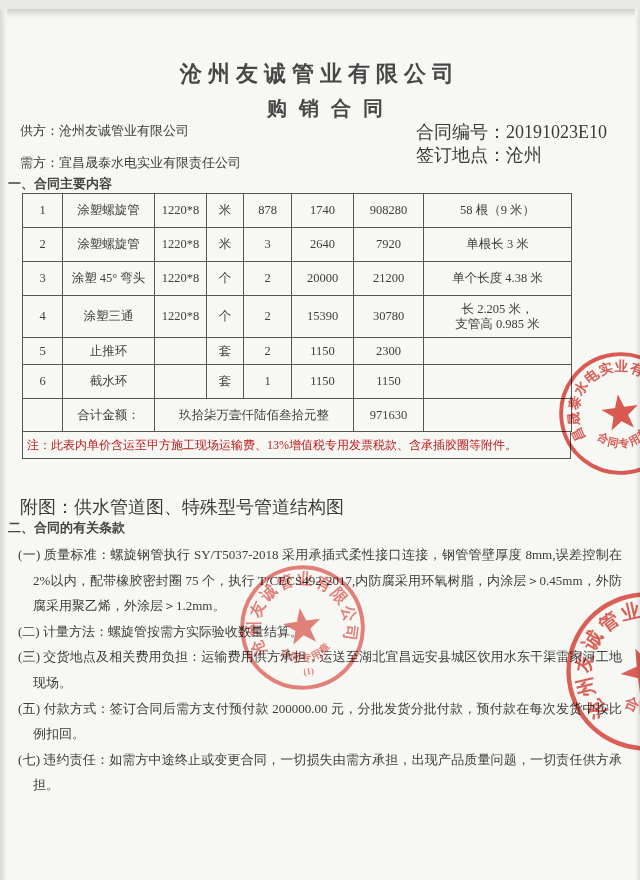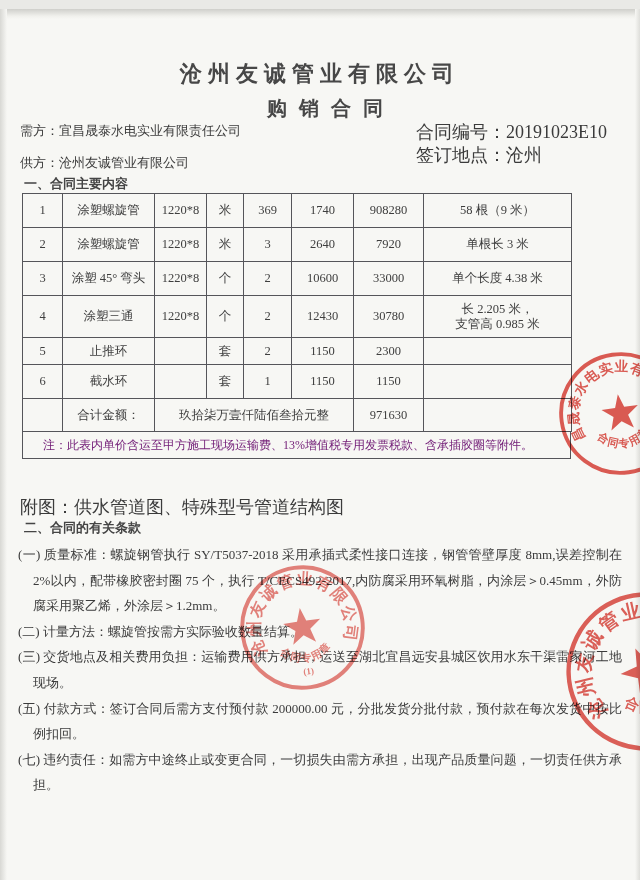--- a/index.html
+++ b/index.html
@@ -17,35 +17,35 @@
     background:linear-gradient(270deg,#dededa,#f7f7f4);}
 
   .company-title{position:absolute;top:50px;left:0;width:100%;text-align:center;
     font-size:22px;font-weight:bold;letter-spacing:6px;color:#474747;}
   .doc-title{position:absolute;top:86px;left:11px;width:100%;text-align:center;
     font-size:20px;font-weight:bold;letter-spacing:12px;color:#474747;}
 
   .meta-left{position:absolute;left:20px;top:114px;font-size:13px;line-height:16px;}
   .meta-left .row{margin-bottom:16px;}
   .meta-right{position:absolute;left:416px;top:112px;font-size:18px;line-height:22.5px;}
-  .sec-heading{position:absolute;left:24px;font-size:13px;font-weight:bold;color:#454545;}
+  .sec-heading{position:absolute;left:8px;font-size:13px;font-weight:bold;color:#454545;}
   #sec1-head{top:166px;}
   #sec2-head{top:510px;}
 
   .table-wrap{position:absolute;left:22px;top:184px;width:549px;}
   table.items{border-collapse:collapse;width:549px;table-layout:fixed;}
   table.items td,table.items th{
     border:1px solid #55555a;font-size:12.5px;font-weight:normal;
     text-align:center;vertical-align:middle;padding:0 2px;color:#3e3e3e;
     overflow:hidden;}
   table.items th{font-size:13px;}
   .h36{height:36px}.h34{height:34px}.h42{height:42px}.h27{height:27px}.h33{height:33px}
   td.remark{white-space:pre-line;line-height:15px;}
   .note-box{border:1px solid #55555a;border-top:none;margin-top:0;height:26px;
-    font-size:12px;line-height:26px;padding-left:20px;color:#701a75;white-space:nowrap;}
+    font-size:12px;line-height:26px;padding-left:4px;color:#b91c1c;white-space:nowrap;}
 
   .attachment{position:absolute;left:20px;top:486px;font-size:18px;}
   .clauses{position:absolute;left:18px;top:533px;width:604px;font-size:13px;
     line-height:25.6px;text-align:justify;}
   .clauses p{margin:0;padding-left:15px;text-indent:-15px;}
 
   .stamp{position:absolute;mix-blend-mode:multiply;}
   #stamp-buyer{left:556px;top:340px;width:129px;height:129px;transform:rotate(-8deg);opacity:.88;}
   #stamp-supplier-mid{left:237px;top:553px;width:131px;height:131px;transform:rotate(-8deg);opacity:.72;}
   #stamp-supplier-right{left:562px;top:579px;width:167px;height:167px;transform:rotate(-24deg);opacity:.85;}
@@ -56,22 +56,22 @@
 
 <div class="page">
   <div class="scan-edge-top"></div>
   <div class="scan-edge-left"></div>
   <div class="scan-edge-right"></div>
 
   <div class="company-title">沧州友诚管业有限公司</div>
   <div class="doc-title">购销合同</div>
 
   <div class="meta-left">
+    <div class="row"><span>供方：</span><span>沧州友诚管业有限公司</span></div>
     <div class="row"><span>需方：</span><span>宜昌晟泰水电实业有限责任公司</span></div>
-    <div class="row"><span>供方：</span><span>沧州友诚管业有限公司</span></div>
   </div>
 
   <div class="meta-right">
     <div><span>合同编号：</span><span>20191023E10</span></div>
     <div><span>签订地点：</span><span>沧州</span></div>
   </div>
 
   <div class="sec-heading" id="sec1-head">一、合同主要内容</div>
 
   <div class="table-wrap">
@@ -85,52 +85,52 @@
           <col style="width:62px">
           <col style="width:70px">
           <col style="width:148px">
       </colgroup>
       <tbody>
       <tr class="h34">
         <td>1</td>
         <td>涂塑螺旋管</td>
         <td>1220*8</td>
         <td>米</td>
-        <td>369</td>
+        <td>878</td>
         <td>1740</td>
         <td>908280</td>
         <td class="remark">58 根（9 米）</td>
       </tr>
       <tr class="h34">
         <td>2</td>
         <td>涂塑螺旋管</td>
         <td>1220*8</td>
         <td>米</td>
         <td>3</td>
         <td>2640</td>
         <td>7920</td>
         <td class="remark">单根长 3 米</td>
       </tr>
       <tr class="h34">
         <td>3</td>
         <td>涂塑 45° 弯头</td>
         <td>1220*8</td>
         <td>个</td>
         <td>2</td>
-        <td>10600</td>
-        <td>33000</td>
+        <td>20000</td>
+        <td>21200</td>
         <td class="remark">单个长度 4.38 米</td>
       </tr>
       <tr class="h42">
         <td>4</td>
         <td>涂塑三通</td>
         <td>1220*8</td>
         <td>个</td>
         <td>2</td>
-        <td>12430</td>
+        <td>15390</td>
         <td>30780</td>
         <td class="remark">长 2.205 米，
 支管高 0.985 米</td>
       </tr>
       <tr class="h27">
         <td>5</td>
         <td>止推环</td>
         <td></td>
         <td>套</td>
         <td>2</td>

